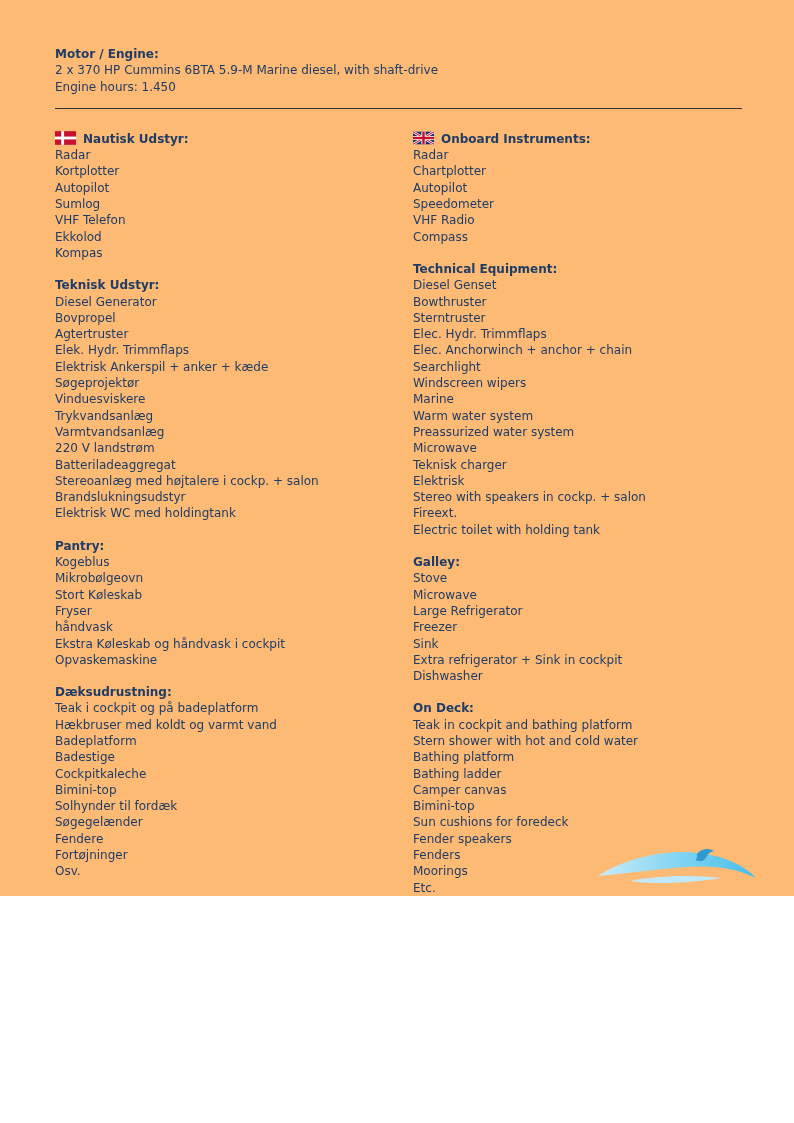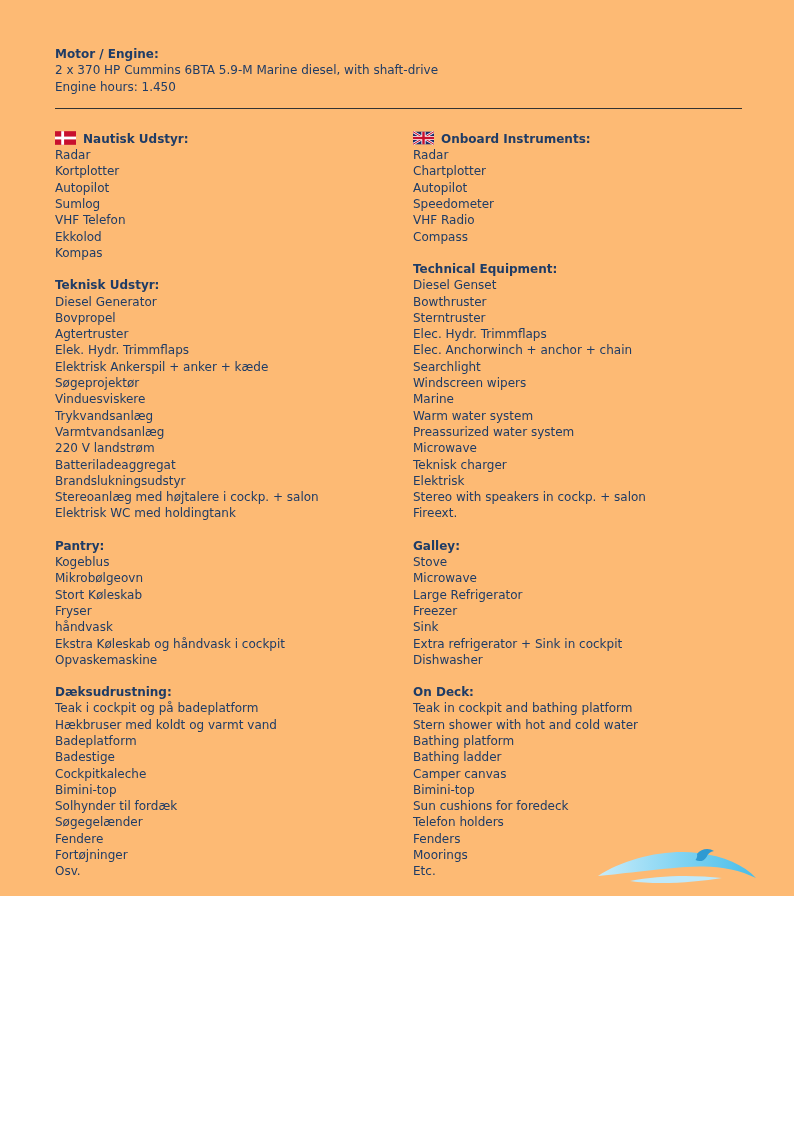--- a/index.html
+++ b/index.html
@@ -93,22 +93,22 @@
             <div class="item">Bovpropel</div>
             <div class="item">Agtertruster</div>
             <div class="item">Elek. Hydr. Trimmflaps</div>
             <div class="item">Elektrisk Ankerspil + anker + kæde</div>
             <div class="item">Søgeprojektør</div>
             <div class="item">Vinduesviskere</div>
             <div class="item">Trykvandsanlæg</div>
             <div class="item">Varmtvandsanlæg</div>
             <div class="item">220 V landstrøm</div>
             <div class="item">Batteriladeaggregat</div>
+            <div class="item">Stereoanlæg med højtalere i cockp. + salon</div>
             <div class="item">Brandslukningsudstyr</div>
-            <div class="item">Stereoanlæg med højtalere i cockp. + salon</div>
             <div class="item">Elektrisk WC med holdingtank</div>
           </div>
           <div class="section">
             <div class="section-title"><span>Pantry:</span></div>
             <div class="item">Kogeblus</div>
             <div class="item">Mikrobølgeovn</div>
             <div class="item">Stort Køleskab</div>
             <div class="item">Fryser</div>
             <div class="item">håndvask</div>
             <div class="item">Ekstra Køleskab og håndvask i cockpit</div>
@@ -155,41 +155,42 @@
             <div class="item">Searchlight</div>
             <div class="item">Windscreen wipers</div>
             <div class="item">Marine</div>
             <div class="item">Warm water system</div>
             <div class="item">Preassurized water system</div>
             <div class="item">Microwave</div>
             <div class="item">Teknisk charger</div>
             <div class="item">Elektrisk</div>
             <div class="item">Stereo with speakers in cockp. + salon</div>
             <div class="item">Fireext.</div>
+            <div class="item">Electric toilet with holding tank</div>
           </div>
           <div class="section">
             <div class="section-title"><span>Galley:</span></div>
             <div class="item">Stove</div>
             <div class="item">Microwave</div>
             <div class="item">Large Refrigerator</div>
             <div class="item">Freezer</div>
             <div class="item">Sink</div>
             <div class="item">Extra refrigerator + Sink in cockpit</div>
             <div class="item">Dishwasher</div>
           </div>
           <div class="section">
             <div class="section-title"><span>On Deck:</span></div>
             <div class="item">Teak in cockpit and bathing platform</div>
             <div class="item">Stern shower with hot and cold water</div>
             <div class="item">Bathing platform</div>
             <div class="item">Bathing ladder</div>
             <div class="item">Camper canvas</div>
             <div class="item">Bimini-top</div>
             <div class="item">Sun cushions for foredeck</div>
-            <div class="item">Telefon holders</div>
+            <div class="item">Fender speakers</div>
             <div class="item">Fenders</div>
             <div class="item">Moorings</div>
             <div class="item">Etc.</div>
           </div>
         </div>
     </div>
 
     <hr class="rule footer-rule">
 
     <div class="footer">

